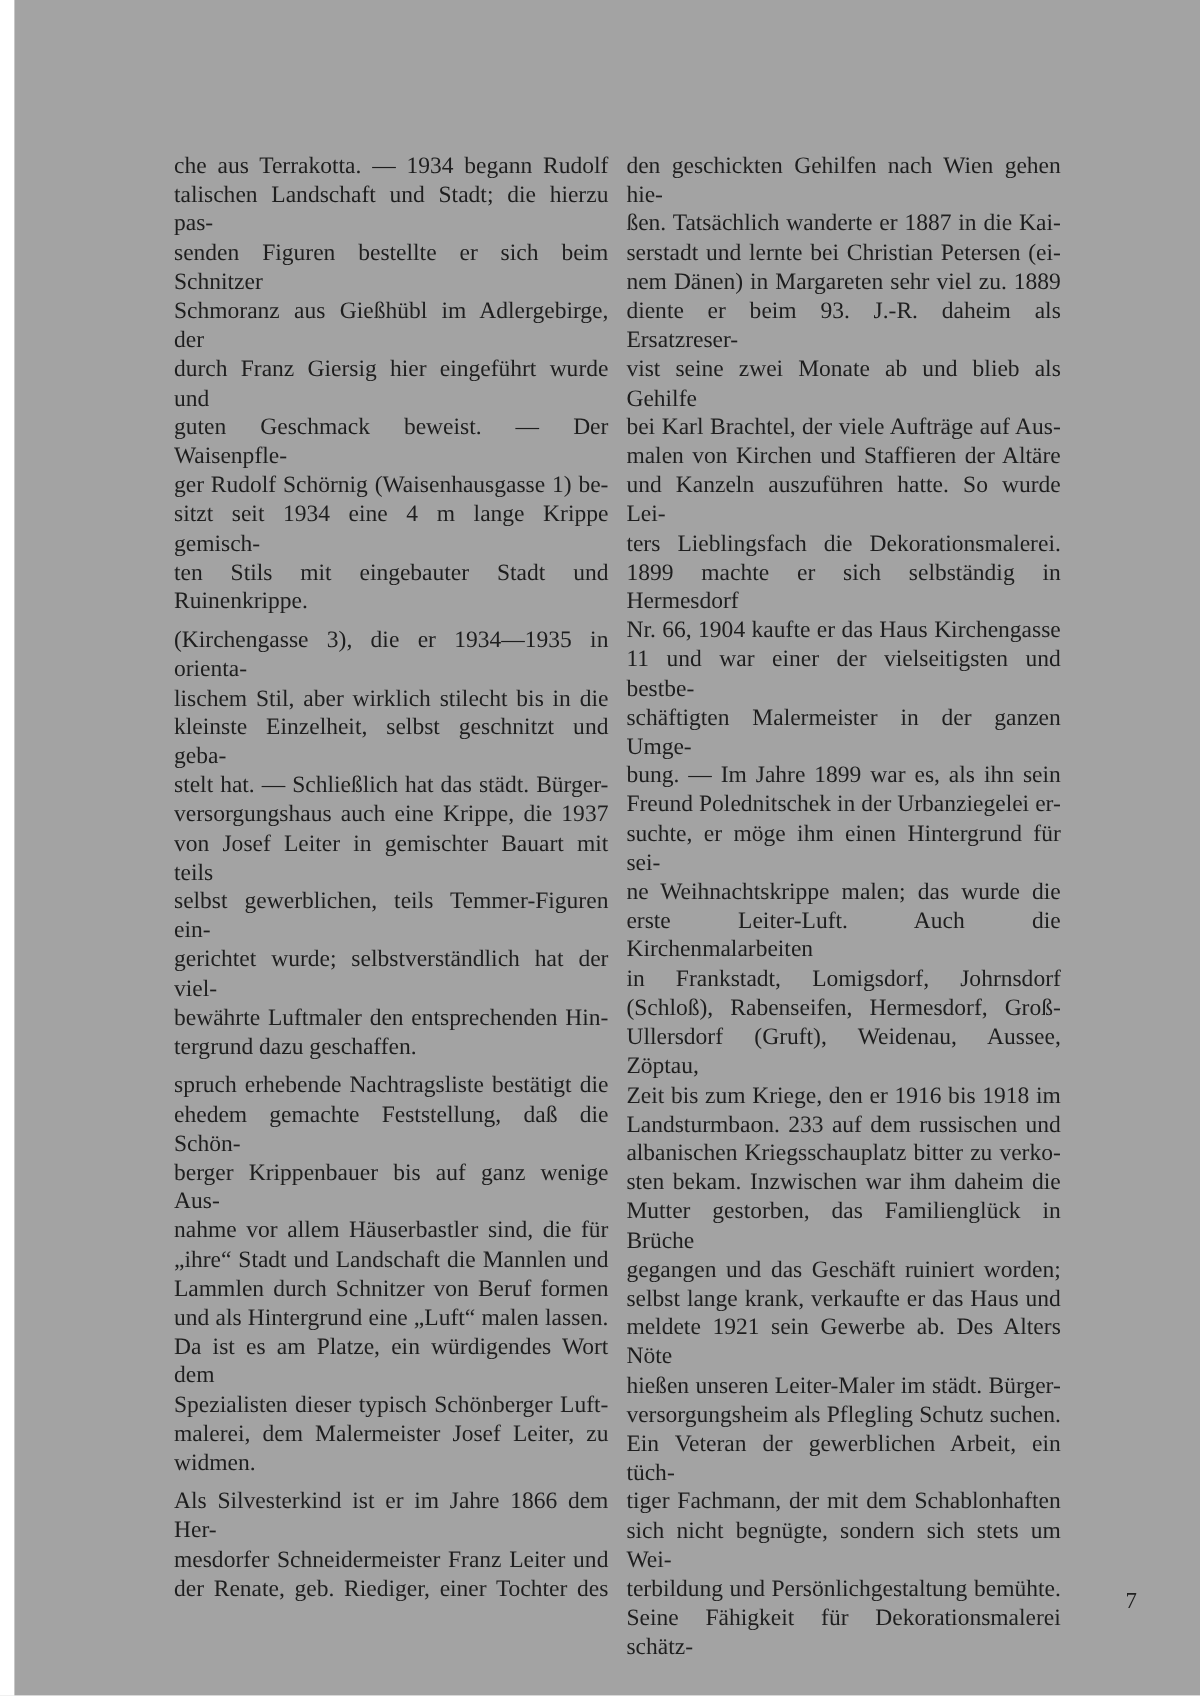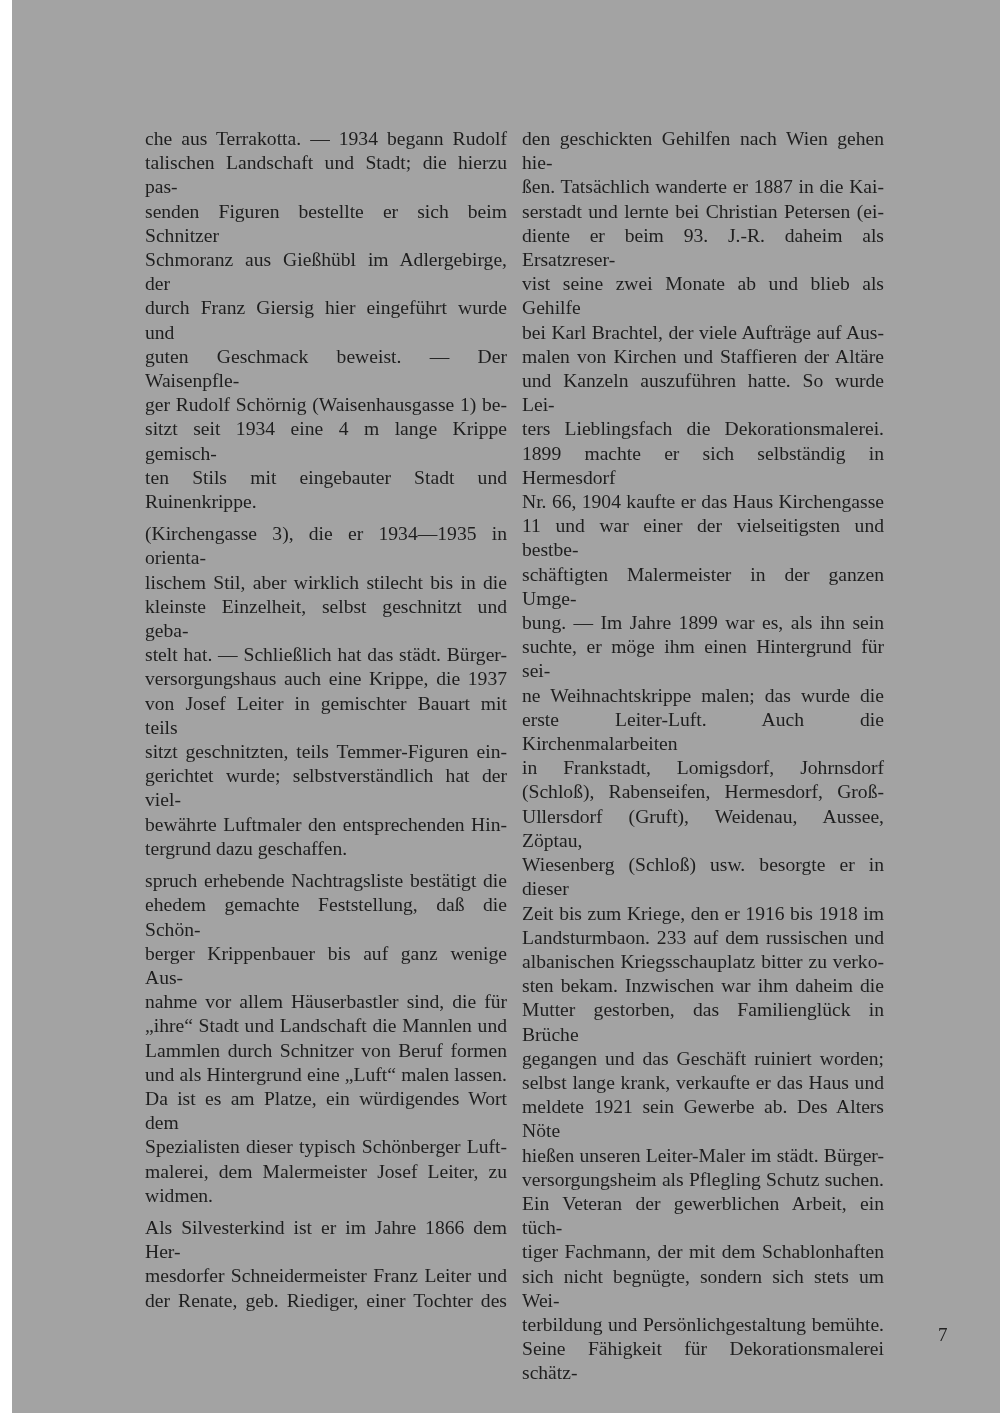--- a/index.html
+++ b/index.html
@@ -40,21 +40,21 @@
         <span class="line">ten Stils mit eingebauter Stadt und</span>
         <span class="line last">Ruinenkrippe.</span>
       </p>
       <p>
         <span class="line">(Kirchengasse 3), die er 1934—1935 in orienta-</span>
         <span class="line">lischem Stil, aber wirklich stilecht bis in die</span>
         <span class="line">kleinste Einzelheit, selbst geschnitzt und geba-</span>
         <span class="line">stelt hat. — Schließlich hat das städt. Bürger-</span>
         <span class="line">versorgungshaus auch eine Krippe, die 1937</span>
         <span class="line">von Josef Leiter in gemischter Bauart mit teils</span>
-        <span class="line">sitzt geschnitzten, teils Temmer-Figuren ein-</span>
+        <span class="line">selbst gewerblichen, teils Temmer-Figuren ein-</span>
         <span class="line">gerichtet wurde; selbstverständlich hat der viel-</span>
         <span class="line">bewährte Luftmaler den entsprechenden Hin-</span>
         <span class="line last">tergrund dazu geschaffen.</span>
       </p>
       <p>
         <span class="line">spruch erhebende Nachtragsliste bestätigt die</span>
         <span class="line">ehedem gemachte Feststellung, daß die Schön-</span>
         <span class="line">berger Krippenbauer bis auf ganz wenige Aus-</span>
         <span class="line">nahme vor allem Häuserbastler sind, die für</span>
         <span class="line">„ihre“ Stadt und Landschaft die Mannlen und</span>
@@ -69,38 +69,39 @@
         <span class="line">Als Silvesterkind ist er im Jahre 1866 dem Her-</span>
         <span class="line">mesdorfer Schneidermeister Franz Leiter und</span>
         <span class="line">der Renate, geb. Riediger, einer Tochter des</span>
       </p>
     </div>
   <div class="col col-right">
       <p>
         <span class="line">den geschickten Gehilfen nach Wien gehen hie-</span>
         <span class="line">ßen. Tatsächlich wanderte er 1887 in die Kai-</span>
         <span class="line">serstadt und lernte bei Christian Petersen (ei-</span>
+        <span class="line">nem Dänen) in Margareten sehr viel zu. 1889</span>
         <span class="line">diente er beim 93. J.-R. daheim als Ersatzreser-</span>
         <span class="line">vist seine zwei Monate ab und blieb als Gehilfe</span>
         <span class="line">bei Karl Brachtel, der viele Aufträge auf Aus-</span>
         <span class="line">malen von Kirchen und Staffieren der Altäre</span>
         <span class="line">und Kanzeln auszuführen hatte. So wurde Lei-</span>
         <span class="line">ters Lieblingsfach die Dekorationsmalerei.</span>
         <span class="line">1899 machte er sich selbständig in Hermesdorf</span>
         <span class="line">Nr. 66, 1904 kaufte er das Haus Kirchengasse</span>
         <span class="line">11 und war einer der vielseitigsten und bestbe-</span>
         <span class="line">schäftigten Malermeister in der ganzen Umge-</span>
         <span class="line">bung. — Im Jahre 1899 war es, als ihn sein</span>
+        <span class="line">Freund Polednitschek in der Urbanziegelei er-</span>
         <span class="line">suchte, er möge ihm einen Hintergrund für sei-</span>
         <span class="line">ne Weihnachtskrippe malen; das wurde die</span>
         <span class="line">erste Leiter-Luft. Auch die Kirchenmalarbeiten</span>
         <span class="line">in Frankstadt, Lomigsdorf, Johrnsdorf</span>
         <span class="line">(Schloß), Rabenseifen, Hermesdorf, Groß-</span>
         <span class="line">Ullersdorf (Gruft), Weidenau, Aussee, Zöptau,</span>
-        <span class="line">Wiesenberg (Schloß) usw. besorgte er in dieser</span>
         <span class="line">Zeit bis zum Kriege, den er 1916 bis 1918 im</span>
         <span class="line">Landsturmbaon. 233 auf dem russischen und</span>
         <span class="line">albanischen Kriegsschauplatz bitter zu verko-</span>
         <span class="line">sten bekam. Inzwischen war ihm daheim die</span>
         <span class="line">Mutter gestorben, das Familienglück in Brüche</span>
         <span class="line">gegangen und das Geschäft ruiniert worden;</span>
         <span class="line">selbst lange krank, verkaufte er das Haus und</span>
         <span class="line">meldete 1921 sein Gewerbe ab. Des Alters Nöte</span>
         <span class="line">hießen unseren Leiter-Maler im städt. Bürger-</span>
         <span class="line">versorgungsheim als Pflegling Schutz suchen.</span>

